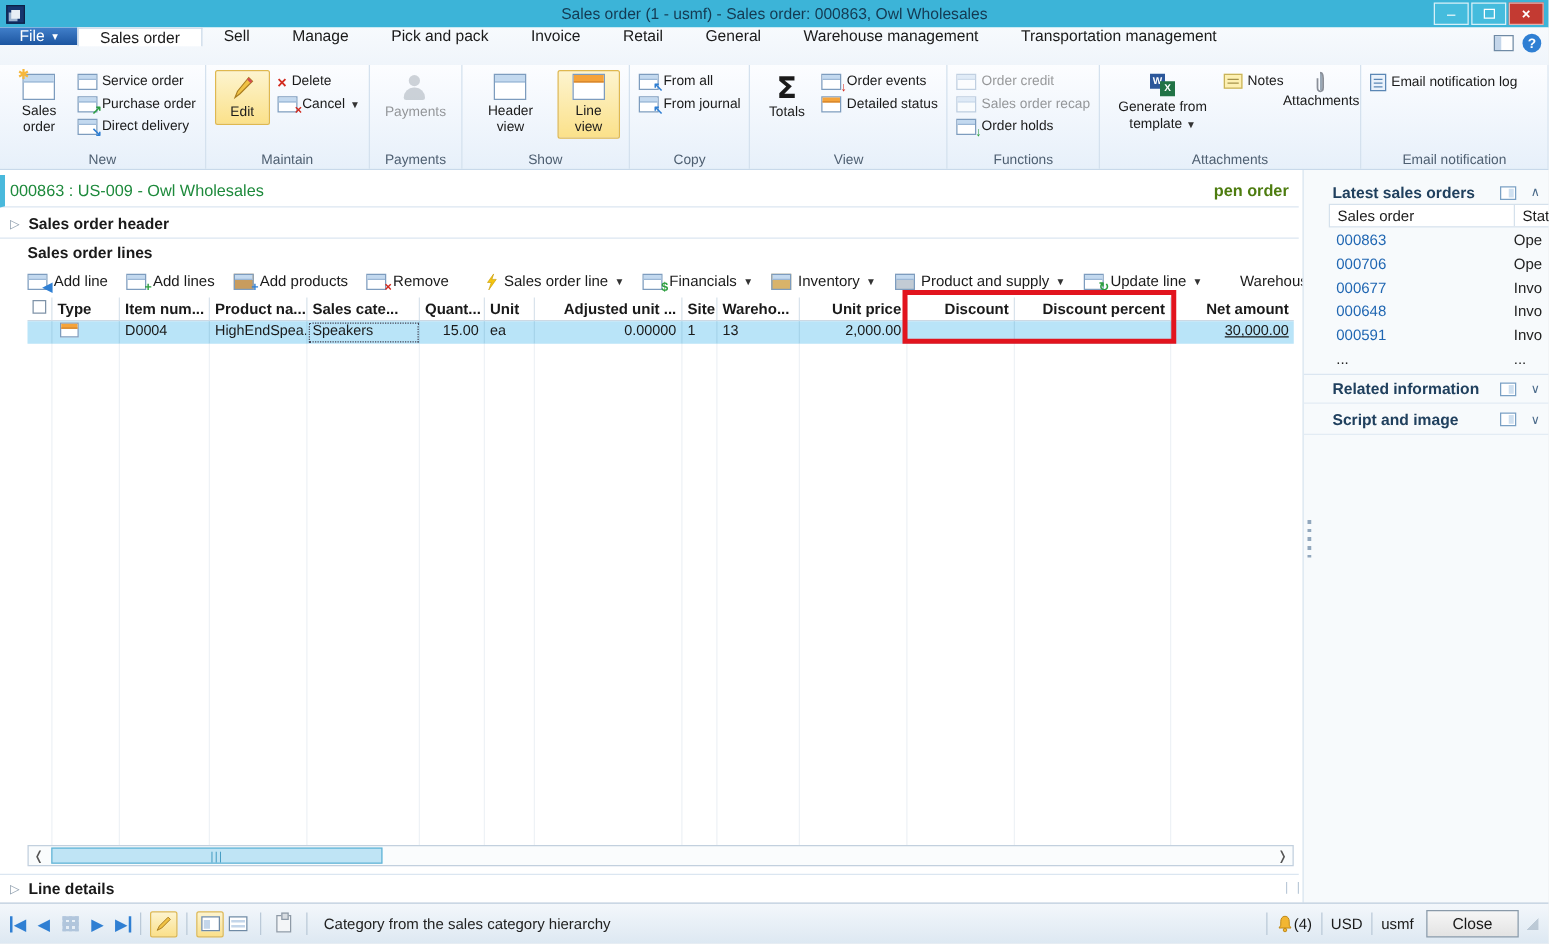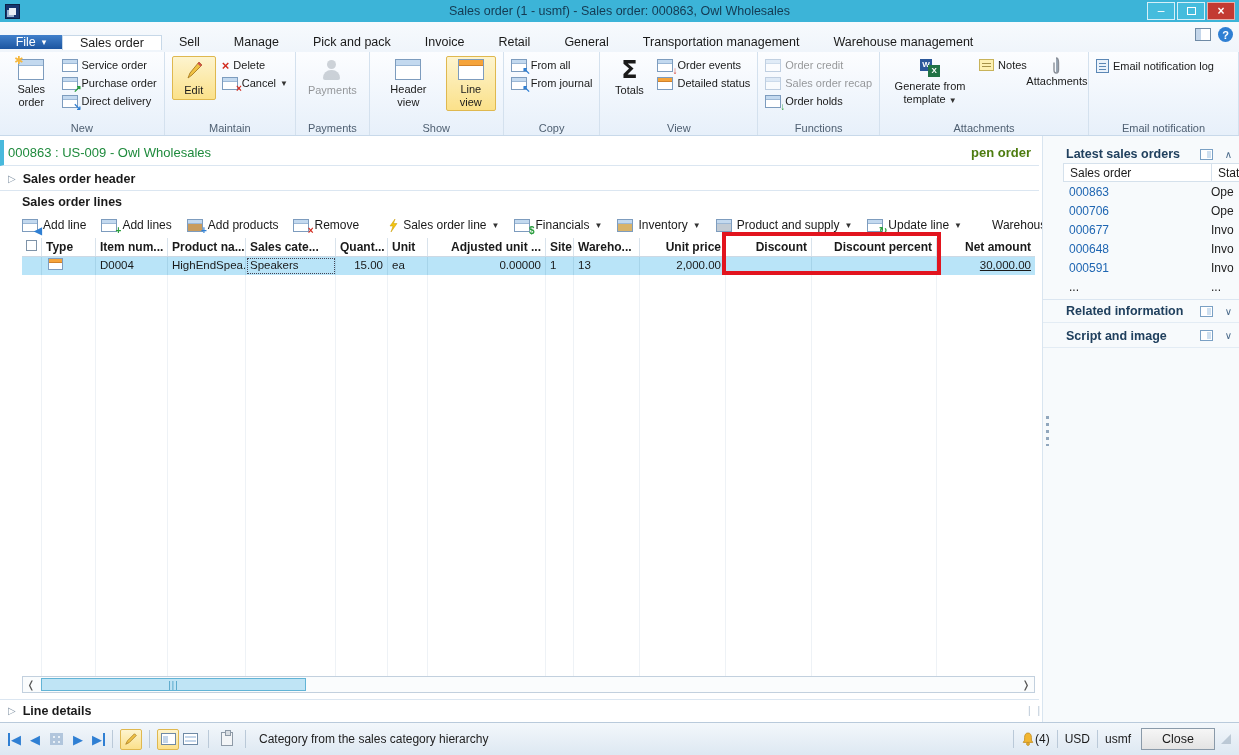--- a/index.html
+++ b/index.html
@@ -17,21 +17,21 @@
   .title-text { position:absolute; left:120px; right:120px; text-align:center; color:#143a52;
               font-size:12.5px; white-space:nowrap; overflow:hidden; }
   .win-controls { position:absolute; right:4px; top:2px; display:flex; gap:2px; }
   .win-btn { width:28px; height:18px; border:1px solid #d7f0f8; background:#45bcdd; color:#fff;
              display:flex; align-items:center; justify-content:center; font-size:12px; line-height:1; }
   .win-btn.close { background:#c33a32; border-color:#e6b0ac; font-weight:bold; }
   .maxi-glyph { width:9px; height:8px; border:1.5px solid #fff; display:block; }
 
   
   .tabrow { position:absolute; top:22px; left:0; right:0; height:40px;
-            background:linear-gradient(#f7fafd,#edf3fa); display:flex; align-items:center; }
+            background:linear-gradient(#f7fafd,#edf3fa); display:flex; align-items:flex-start; }
   .file-btn { width:62px; background:linear-gradient(#4180cb,#1c55a0); color:#fff; display:flex;
               align-items:center; justify-content:center; gap:6px; font-size:12.5px; }
   .file-btn .caret { font-size:9px; }
   .tab { padding:0 17px; display:flex; align-items:center; font-size:12.5px; cursor:default; }
   .tab.active { background:#fff; border:1px solid #c7d8e8; border-bottom:none; font-weight:normal; }
   .tabrow-right { position:absolute; right:6px; top:5px; display:flex; gap:7px; align-items:center; }
   .layout-icon { width:16px; height:13px; border:1px solid #6f8aa5; background:#fff; position:relative; }
   .layout-icon::before { content:""; position:absolute; left:0; top:0; bottom:0; width:5px; background:#c4d6ea; }
   .help-icon { width:15px; height:15px; border-radius:50%; background:#2f7fd3; color:#fff; font-weight:bold;
                font-size:11px; display:flex; align-items:center; justify-content:center; }
@@ -181,22 +181,22 @@
       <span>File</span>
       <span class="caret">▾</span>
     </div>
     <div class="tab active">Sales order</div>
     <div class="tab">Sell</div>
     <div class="tab">Manage</div>
     <div class="tab">Pick and pack</div>
     <div class="tab">Invoice</div>
     <div class="tab">Retail</div>
     <div class="tab">General</div>
+    <div class="tab">Warehouse management</div>
     <div class="tab">Transportation management</div>
-    <div class="tab">Warehouse management</div>
     <div class="tabrow-right">
       <div class="layout-icon"></div>
       <div class="help-icon">?</div>
     </div>
   </div>
 
   <div class="ribbon">
     <div class="rgroup">
       <div class="bigbtn">
         <span class="itbl big">

